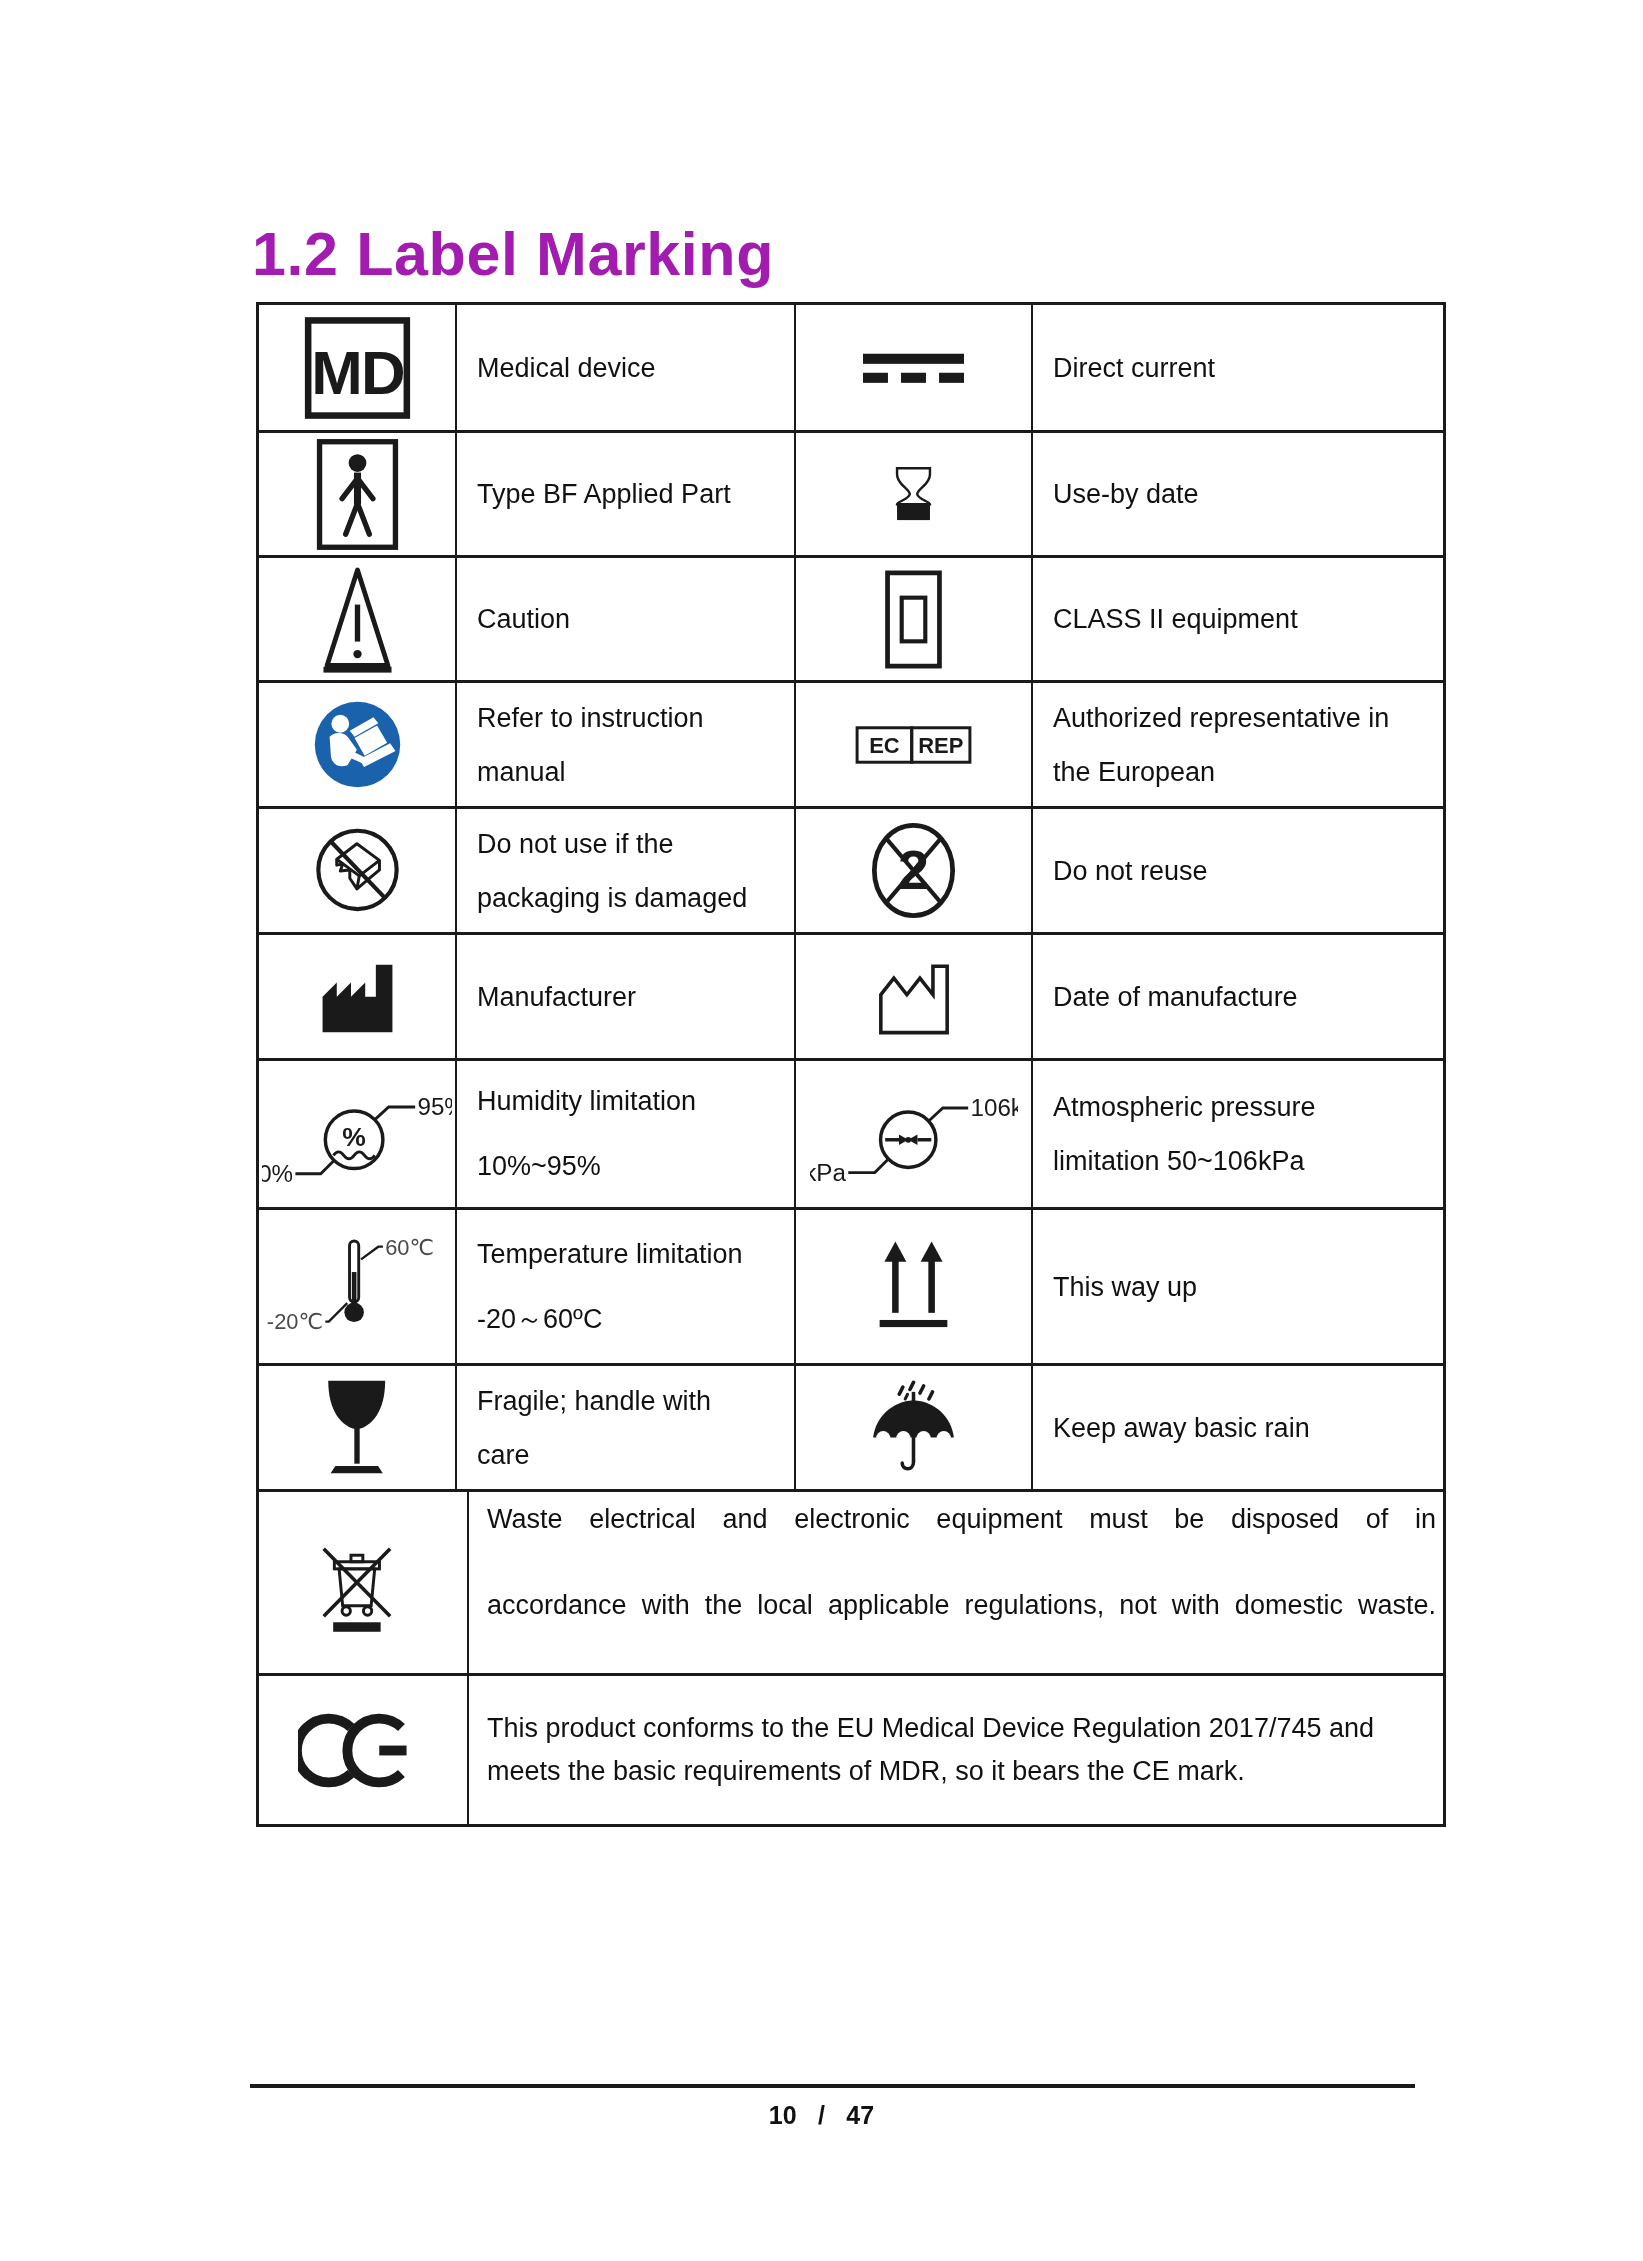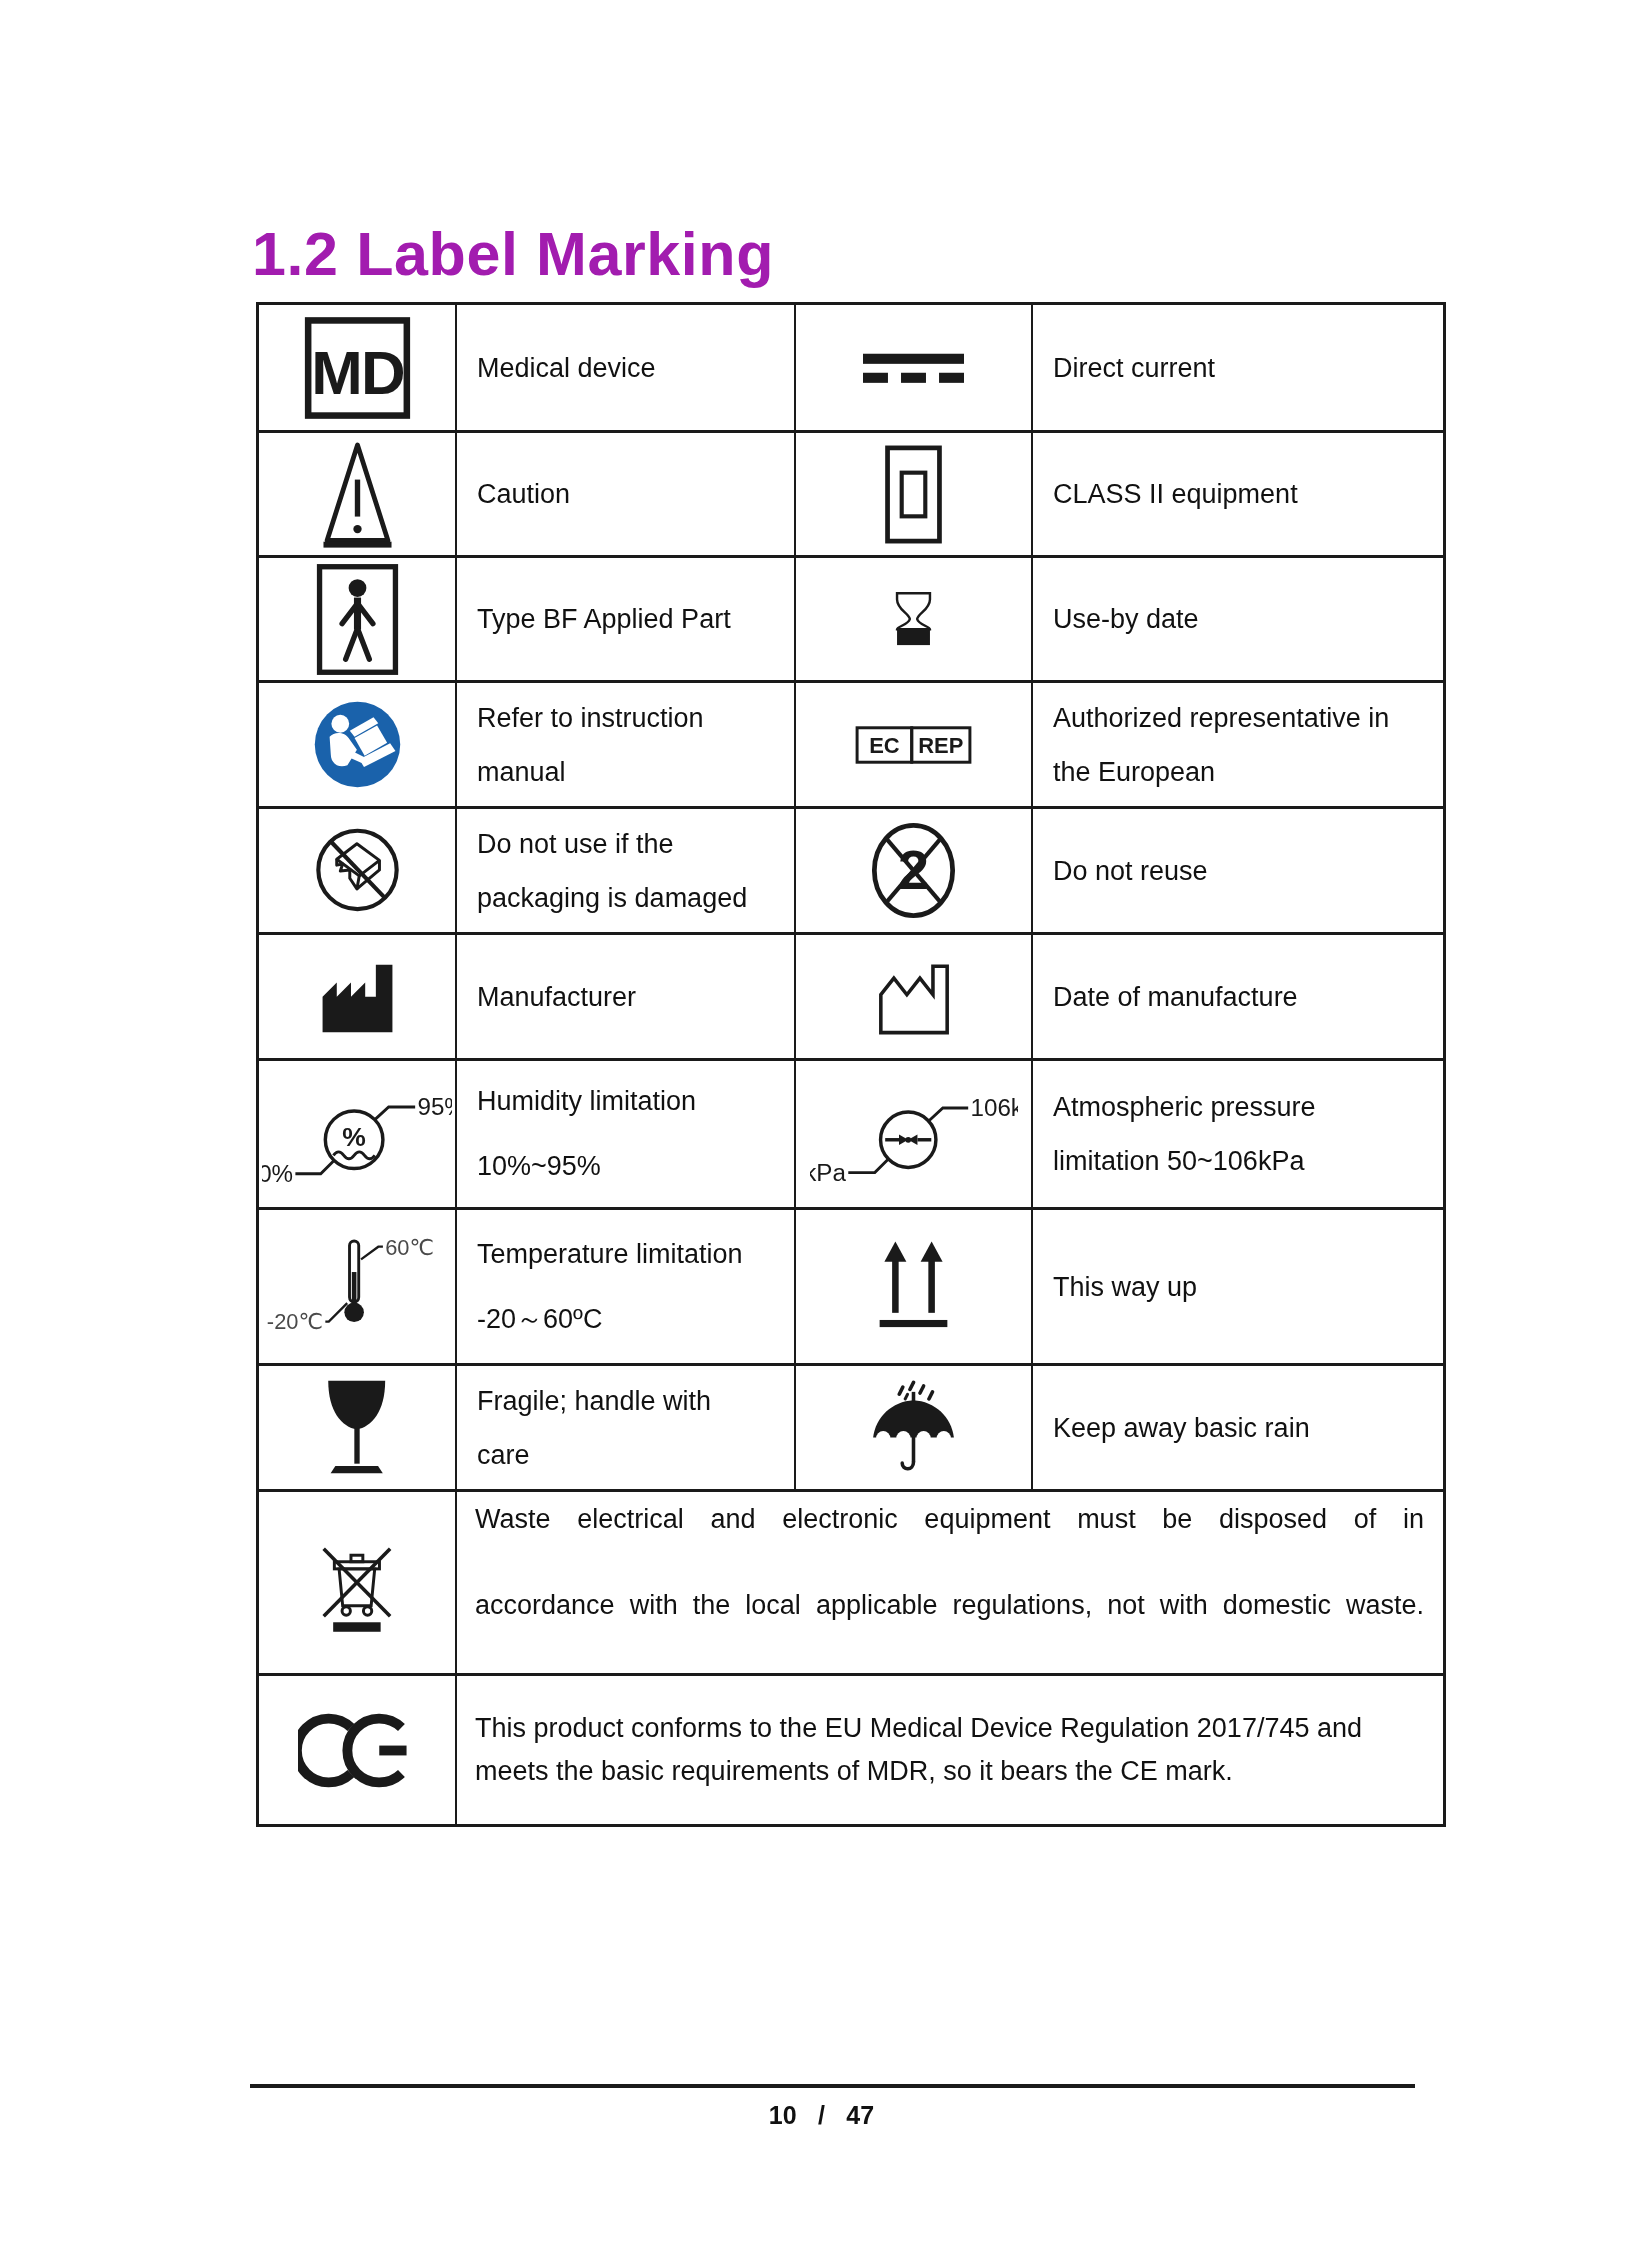--- a/index.html
+++ b/index.html
@@ -4,21 +4,21 @@
 <style>
   * { box-sizing: border-box; margin: 0; padding: 0; }
   html,body { background:#ffffff; }
   body { font-family: "Liberation Sans", "DejaVu Sans", sans-serif; color:#141414; }
   .page { position:relative; width:1643px; height:2261px; background:#ffffff; overflow:hidden; }
 
   .doc-title { position:absolute; left:252px; top:219px; font-size:61px; font-weight:700; letter-spacing:0.6px; color:#a21caf; }
 
   .label-table { position:absolute; left:256px; top:302px; width:1190px; border:3px solid #1a1a1a; background:#fff; }
   .t-row { display:grid; grid-template-columns:196px 339px 237px 418px; border-top:3px solid #1a1a1a; }
-  .t-row.span-row { grid-template-columns:196px 994px; }
+  .t-row.span-row { grid-template-columns:196px 994px;gap:12px; }
   .t-row:first-child { border-top:none; }
   .t-row > div { border-left:2.4px solid #1a1a1a; min-width:0; }
   .t-row > div:first-child { border-left:none; }
 
   .h210{height:125px}.h212{height:126px}.h250{height:149px}.h246{height:156px}.h310{height:184px}.h216{height:151px}
 
   .icon-cell { display:flex; align-items:center; justify-content:center; }
   .label-cell { display:flex; align-items:center; padding:6px 12px 6px 20px;
                 font-size:27px; line-height:2.0; white-space:pre-line; color:#111; }
   .gap-wide { line-height:2.4;padding-left:20px; }
@@ -57,39 +57,20 @@
       <div class="label-cell">Medical device</div>
       <div class="icon-cell">
         <svg width="101" height="36" viewBox="0 0 170 60">
           <rect x="0" y="6" width="170" height="17" class="ink"></rect>
           <rect x="0" y="38" width="42" height="17" class="ink"></rect>
           <rect x="64" y="38" width="42" height="17" class="ink"></rect>
           <rect x="128" y="38" width="42" height="17" class="ink"></rect>
         </svg>
       </div>
       <div class="label-cell">Direct current</div>
-    </div>
-
-    <div class="t-row h210">
-      <div class="icon-cell">
-        <svg width="73" height="111" viewBox="0 0 122 186">
-          <polygon points="61,10 112,170 10,170" class="stroke-ink" stroke-width="8" stroke-linejoin="round"></polygon>
-          <rect x="4" y="172" width="114" height="10" class="ink"></rect>
-          <line x1="61" y1="68" x2="61" y2="130" stroke="#1a1a1a" stroke-width="9"></line>
-          <circle cx="61" cy="151" r="7" class="ink"></circle>
-        </svg>
-      </div>
-      <div class="label-cell">Caution</div>
-      <div class="icon-cell">
-        <svg width="59" height="101" viewBox="0 0 100 170">
-          <rect x="6" y="6" width="88" height="158" class="stroke-ink" stroke-width="8"></rect>
-          <rect x="30" y="48" width="40" height="74" class="stroke-ink" stroke-width="7"></rect>
-        </svg>
-      </div>
-      <div class="label-cell">CLASS II equipment</div>
     </div>
 
     <div class="t-row h210">
       <div class="icon-cell">
         <svg width="83" height="113" viewBox="0 0 140 190">
           <rect x="6" y="6" width="128" height="178" class="stroke-ink" stroke-width="9"></rect>
           <circle cx="70" cy="42" r="15" class="ink"></circle>
           <line x1="70" y1="58" x2="70" y2="112" stroke="#1a1a1a" stroke-width="12"></line>
           <line x1="70" y1="68" x2="44" y2="102" stroke="#1a1a1a" stroke-width="9" stroke-linecap="round"></line>
           <line x1="70" y1="68" x2="96" y2="102" stroke="#1a1a1a" stroke-width="9" stroke-linecap="round"></line>
@@ -98,20 +79,39 @@
         </svg>
       </div>
       <div class="label-cell">Type BF Applied Part</div>
       <div class="icon-cell">
         <svg width="39" height="57" viewBox="0 0 64 92">
           <path d="M5,3 H59 V13 C59,29 40,36 38,45 C40,54 59,58 59,62 H5 C5,58 24,54 26,45 C24,36 5,29 5,13 Z" fill="#ffffff" stroke="#1a1a1a" stroke-width="4"></path>
           <rect x="5" y="61" width="54" height="27" class="ink"></rect>
         </svg>
       </div>
       <div class="label-cell">Use-by date</div>
+    </div>
+
+    <div class="t-row h210">
+      <div class="icon-cell">
+        <svg width="73" height="111" viewBox="0 0 122 186">
+          <polygon points="61,10 112,170 10,170" class="stroke-ink" stroke-width="8" stroke-linejoin="round"></polygon>
+          <rect x="4" y="172" width="114" height="10" class="ink"></rect>
+          <line x1="61" y1="68" x2="61" y2="130" stroke="#1a1a1a" stroke-width="9"></line>
+          <circle cx="61" cy="151" r="7" class="ink"></circle>
+        </svg>
+      </div>
+      <div class="label-cell">Caution</div>
+      <div class="icon-cell">
+        <svg width="59" height="101" viewBox="0 0 100 170">
+          <rect x="6" y="6" width="88" height="158" class="stroke-ink" stroke-width="8"></rect>
+          <rect x="30" y="48" width="40" height="74" class="stroke-ink" stroke-width="7"></rect>
+        </svg>
+      </div>
+      <div class="label-cell">CLASS II equipment</div>
     </div>
 
     <div class="t-row h212">
       <div class="icon-cell">
         <svg width="89" height="89" viewBox="0 0 150 150">
           <circle cx="75" cy="75" r="72" fill="#1a62ab"></circle>
           <circle cx="46" cy="40" r="15" fill="#ffffff"></circle>
           <path d="M28,62 C36,52 54,54 60,64 L74,84 L58,110 C42,116 30,106 30,92 Z" fill="#ffffff"></path>
           <polygon points="62,52 102,29 110,39 70,62" fill="#ffffff"></polygon>
           <polygon points="70,64 108,43 125,72 87,94" fill="#ffffff"></polygon>

